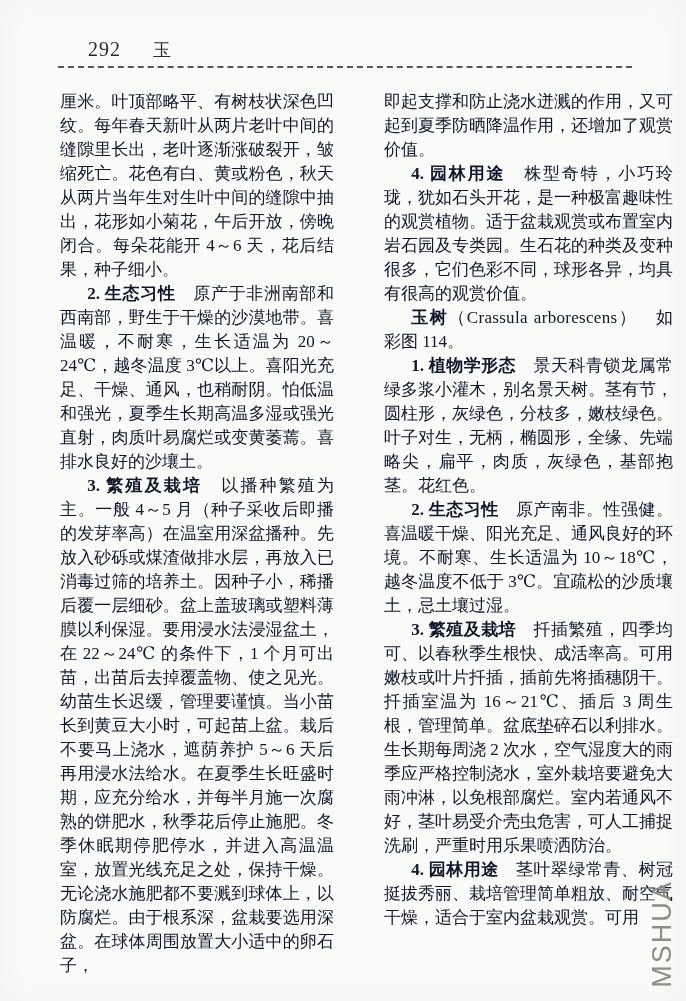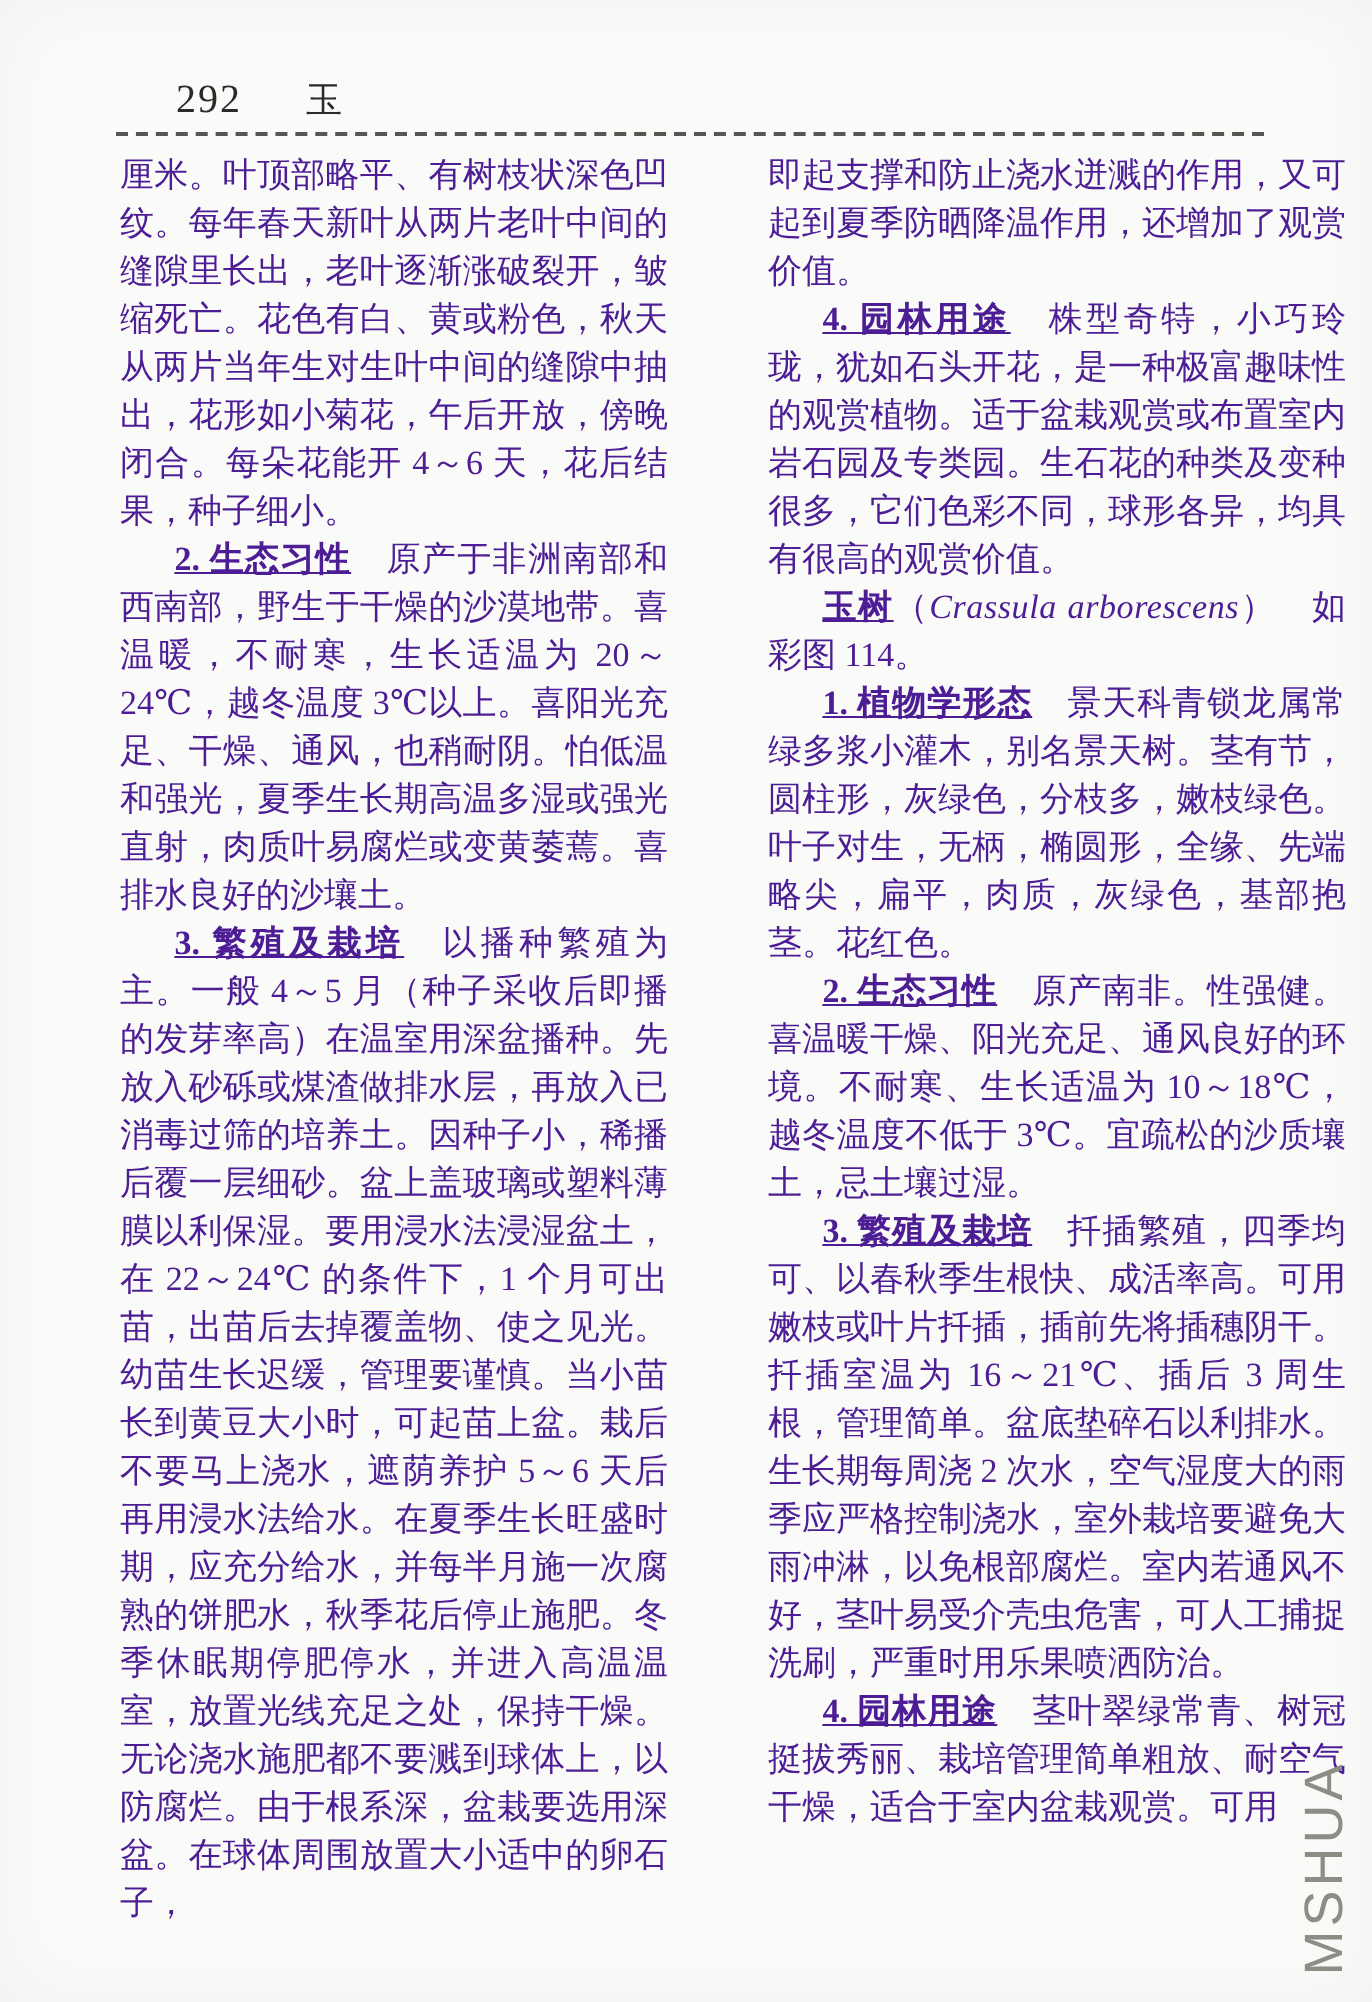--- a/index.html
+++ b/index.html
@@ -20,31 +20,31 @@
     display:flex;align-items:baseline;gap:32px;
     font-size:20px;letter-spacing:1px;color:#2a2a28;
   }
   .header .chapter{font-size:18px;}
   .rule{
     position:absolute;left:58px;top:66px;width:574px;height:0;
     border-top:2.5px dashed #3a3a38;
     opacity:.85;
   }
   .col{
-    position:absolute;top:76px;
+    position:absolute;top:90px;
     font-size:17px;line-height:24px;
     text-align:justify;
-    color:#4c1d95;
+    color:#0f172a;
   }
   .col-left{left:60px;width:274px;}
   .col-right{left:349px;width:289px;margin-left:35px;}
   .para{margin:0;text-align:justify;}
   .para.indent{text-indent:1.6em;}
-  .run-b{font-weight:bold;text-decoration:underline;}
-  .run-i{font-style:italic;font-family:"Liberation Serif","DejaVu Serif",serif;letter-spacing:.3px;}
+  .run-b{font-weight:bold;}
+  .run-i{font-family:"Liberation Serif","DejaVu Serif",serif;letter-spacing:.3px;}
   .watermark{
     position:absolute;left:596px;top:868px;width:132px;height:132px;
     display:flex;align-items:center;justify-content:center;
     transform:rotate(-90deg);
     font-family:"Liberation Sans","DejaVu Sans",sans-serif;
     font-size:27px;letter-spacing:2px;color:#8d8d86;
     pointer-events:none;
   }
 </style>
 </head>

